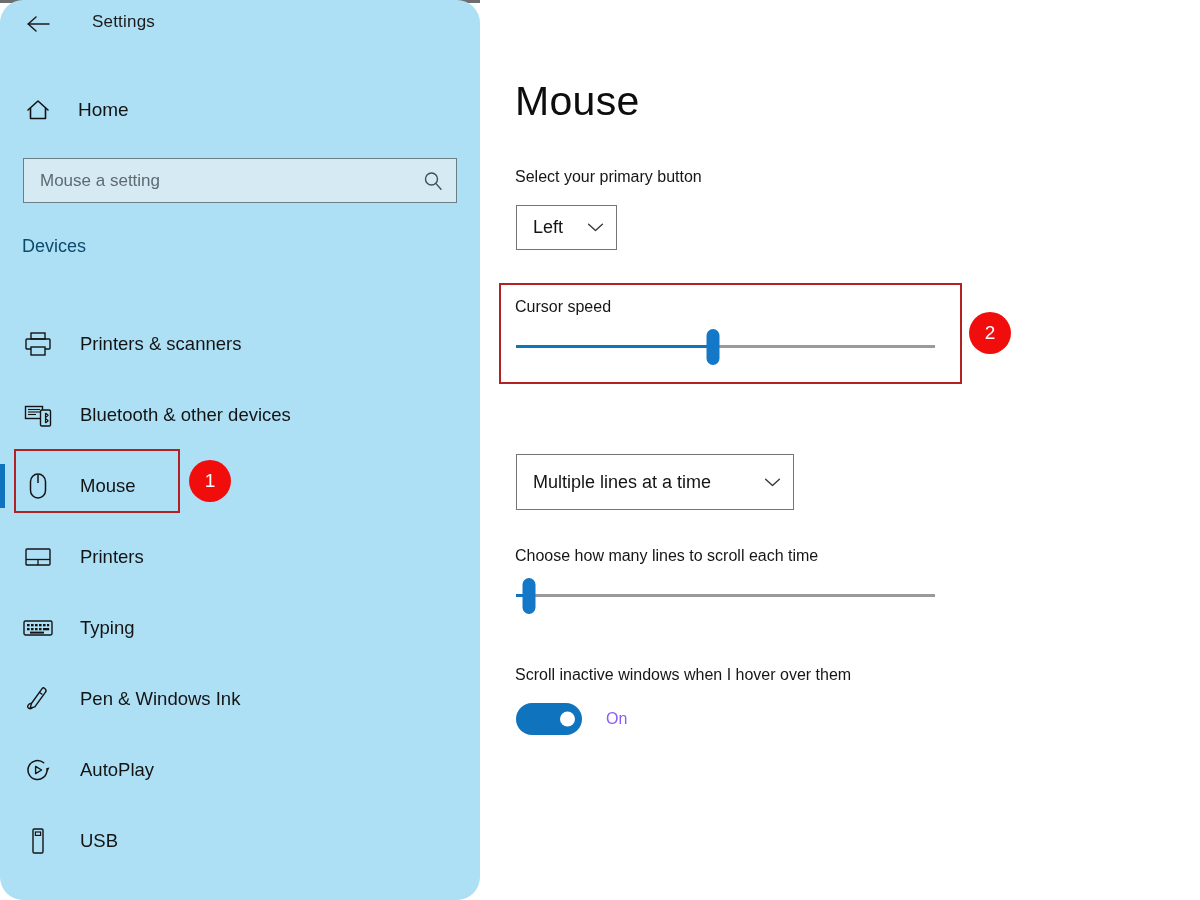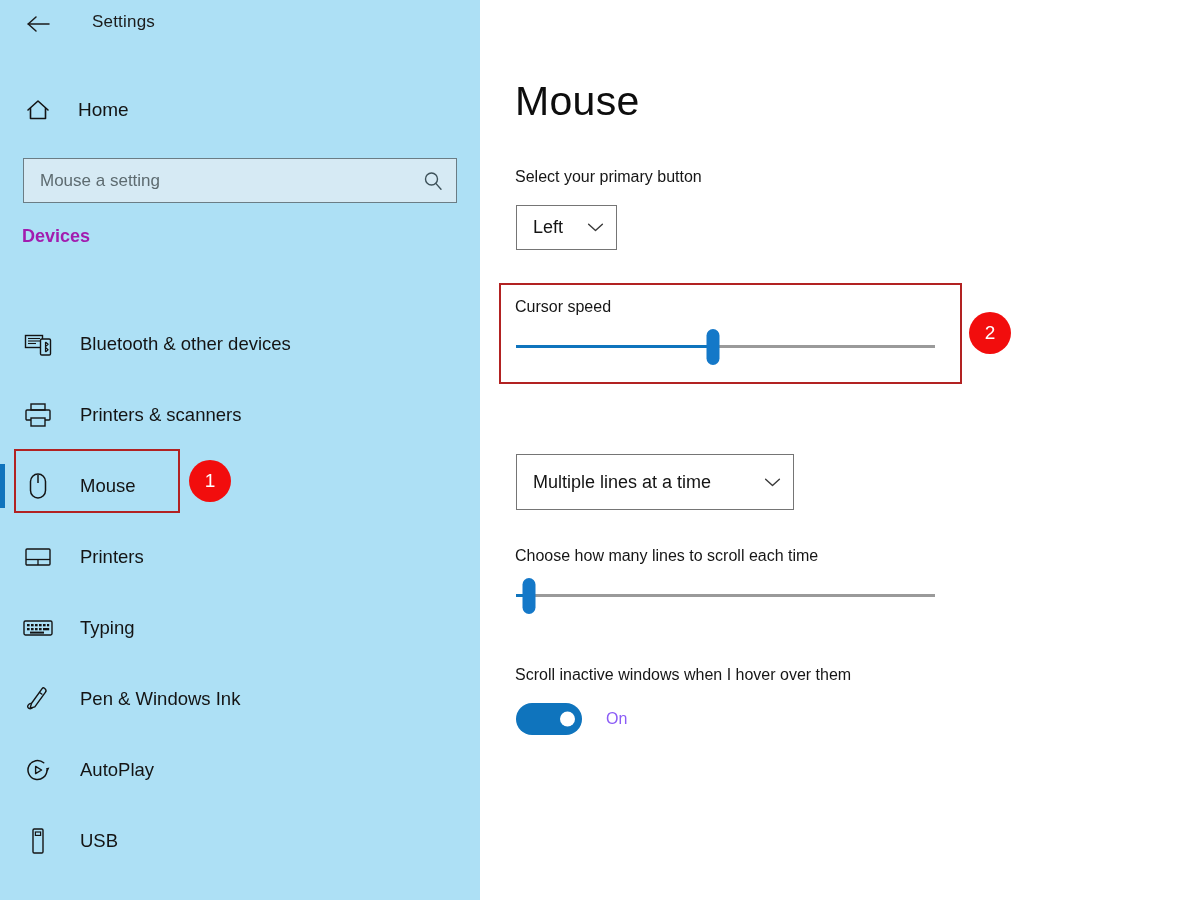--- a/index.html
+++ b/index.html
@@ -17,20 +17,21 @@
   }
   #topbar-accent {
     position:absolute; top:0; left:780px; width:74px; height:4px;
     background:#0a5a96;
   }
 
   
   #sidebar {
     position:absolute; top:0; left:0; width:480px; height:900px;
     background:#ade0f5;
+    border-radius:23px;
   }
   #titlebar {
     position:absolute; top:0; left:0; width:480px; height:48px;
   }
   #back-btn {
     position:absolute; left:22px; top:10px; width:32px; height:28px;
     display:flex; align-items:center; justify-content:center;
   }
   #settings-title {
     position:absolute; left:92px; top:12px;
@@ -49,22 +50,22 @@
     display:flex; align-items:center;
   }
   #search-input-text {
     flex:1; padding-left:16px; font-size:17px; color:#5d6b70;
   }
   #search-icon-wrap {
     width:46px; height:100%; display:flex; align-items:center; justify-content:center;
   }
 
   #devices-header {
-    position:absolute; left:22px; top:226px;
-    font-size:18px; font-weight:bold; color:#a21caf;
+    position:absolute; left:22px; top:236px;
+    font-size:18px; font-weight:normal; color:#0c4a6e;
   }
 
   #navlist { position:absolute; left:0; top:308px; width:480px; }
   .nav-item {
     position:relative; height:71px; display:flex; align-items:center;
     padding-left:22px; gap:26px;
   }
   .nav-icon {
     width:32px; height:32px; display:flex; align-items:center; justify-content:center;
     flex:0 0 32px;
@@ -176,44 +177,44 @@
         <svg width="22" height="22" viewBox="0 0 22 22">
           <circle cx="9.5" cy="9" r="6" fill="none" stroke="#3d5159" stroke-width="1.4"></circle>
           <line x1="13.8" y1="13.4" x2="19" y2="19.2" stroke="#3d5159" stroke-width="1.4" stroke-linecap="round"></line>
         </svg>
       </span>
     </div>
 
     <div id="devices-header">Devices</div>
 
     <div id="navlist">
+
+      <div class="nav-item">
+        <span class="nav-icon">
+          <svg width="30" height="28" viewBox="0 0 30 28">
+            <rect x="8" y="3" width="14" height="6" fill="none" stroke="#141414" stroke-width="1.4"></rect>
+            <rect x="3" y="9" width="24" height="10" rx="1" fill="none" stroke="#141414" stroke-width="1.4"></rect>
+            <rect x="8" y="17" width="14" height="8" fill="#ade0f5" stroke="#141414" stroke-width="1.4"></rect>
+          </svg>
+        </span>
+        <span class="nav-label">Printers &amp; scanners</span>
+      </div>
 
       <div class="nav-item">
         <span class="nav-icon">
           <svg width="30" height="28" viewBox="0 0 30 28">
             <rect x="2.5" y="5.5" width="17" height="12" fill="none" stroke="#141414" stroke-width="1.4"></rect>
             <line x1="5" y1="8.5" x2="17" y2="8.5" stroke="#141414" stroke-width="1.1"></line>
             <line x1="5" y1="11" x2="17" y2="11" stroke="#141414" stroke-width="1.1"></line>
             <line x1="5" y1="13.5" x2="13" y2="13.5" stroke="#141414" stroke-width="1.1"></line>
             <rect x="17.5" y="9" width="10" height="16" rx="1.3" fill="#ade0f5" stroke="#141414" stroke-width="1.4"></rect>
             <path d="M22.5 12 v10 M22.5 12 l2.6 2.3 l-2.6 2.3 M22.5 22 l2.6 -2.3 l-2.6 -2.3" fill="none" stroke="#141414" stroke-width="1.2" stroke-linejoin="round"></path>
           </svg>
         </span>
         <span class="nav-label">Bluetooth &amp; other devices</span>
-      </div>
-
-      <div class="nav-item">
-        <span class="nav-icon">
-          <svg width="30" height="28" viewBox="0 0 30 28">
-            <rect x="8" y="3" width="14" height="6" fill="none" stroke="#141414" stroke-width="1.4"></rect>
-            <rect x="3" y="9" width="24" height="10" rx="1" fill="none" stroke="#141414" stroke-width="1.4"></rect>
-            <rect x="8" y="17" width="14" height="8" fill="#ade0f5" stroke="#141414" stroke-width="1.4"></rect>
-          </svg>
-        </span>
-        <span class="nav-label">Printers &amp; scanners</span>
       </div>
 
       <div class="nav-item selected">
         <span class="sel-bar"></span>
         <span class="nav-icon">
           <svg width="24" height="30" viewBox="0 0 24 30">
             <rect x="4.5" y="3" width="15" height="24" rx="7.5" fill="none" stroke="#141414" stroke-width="1.5"></rect>
             <line x1="12" y1="4" x2="12" y2="12" stroke="#141414" stroke-width="1.5"></line>
           </svg>
         </span>

